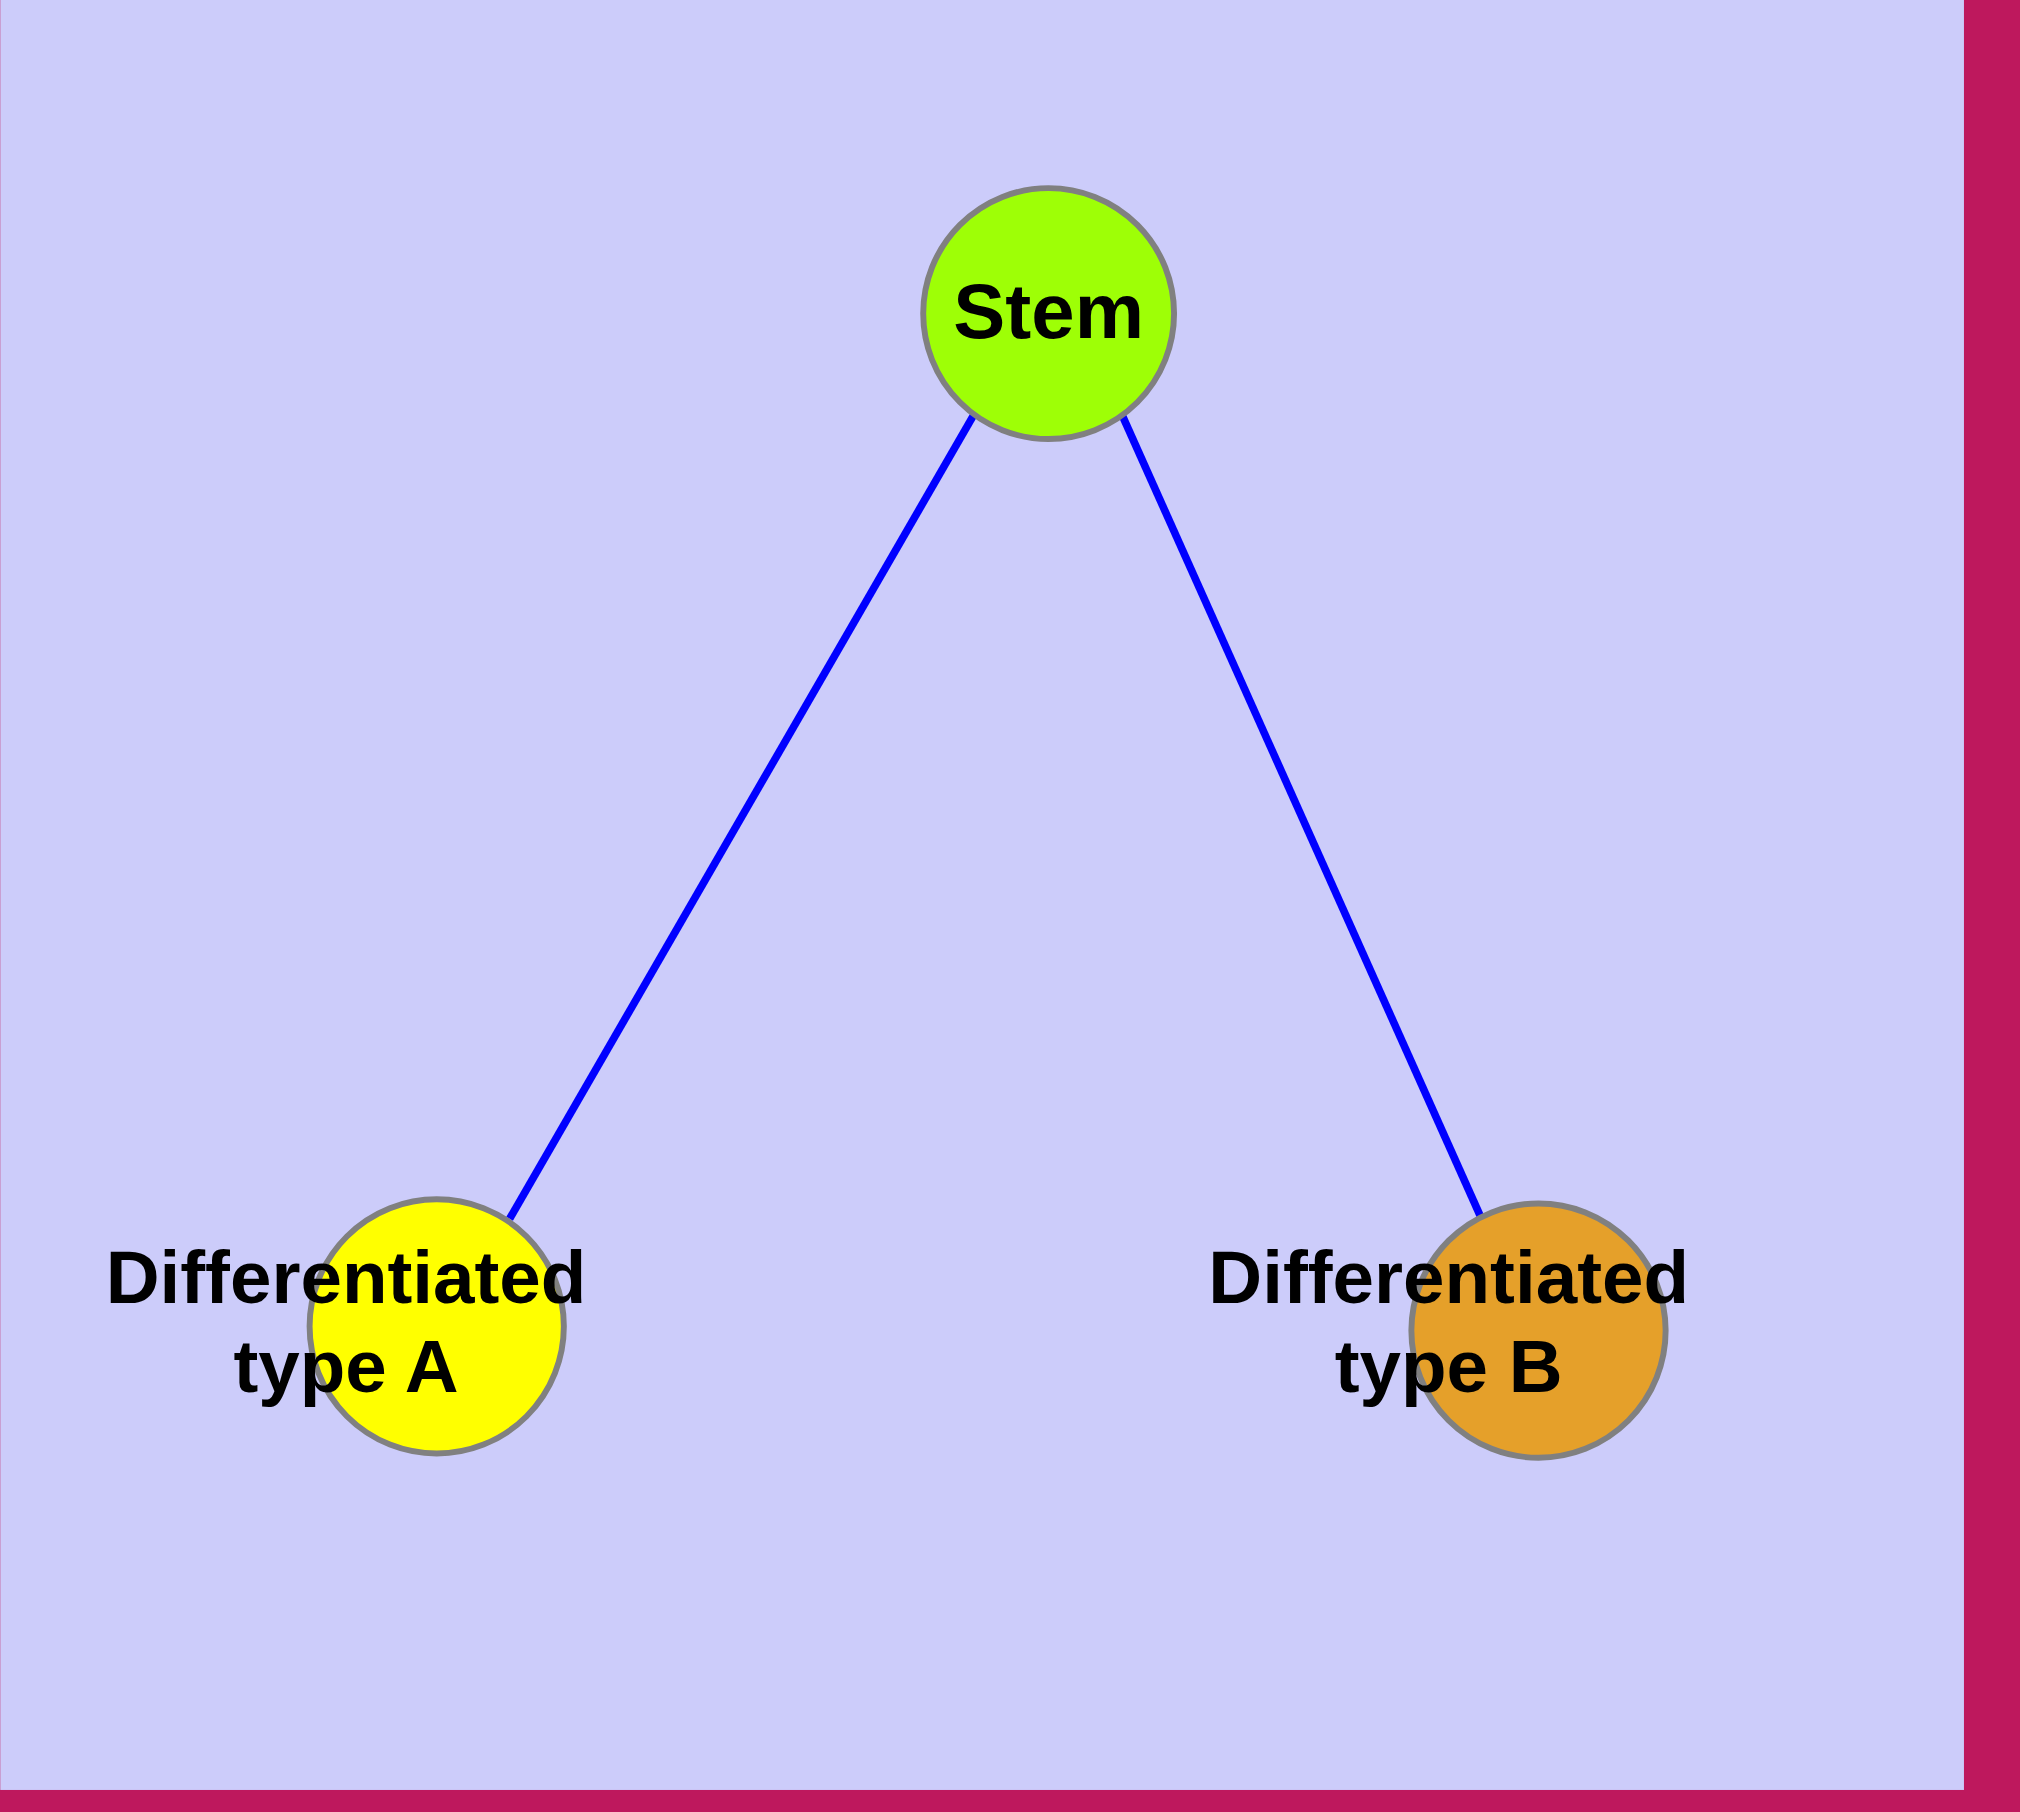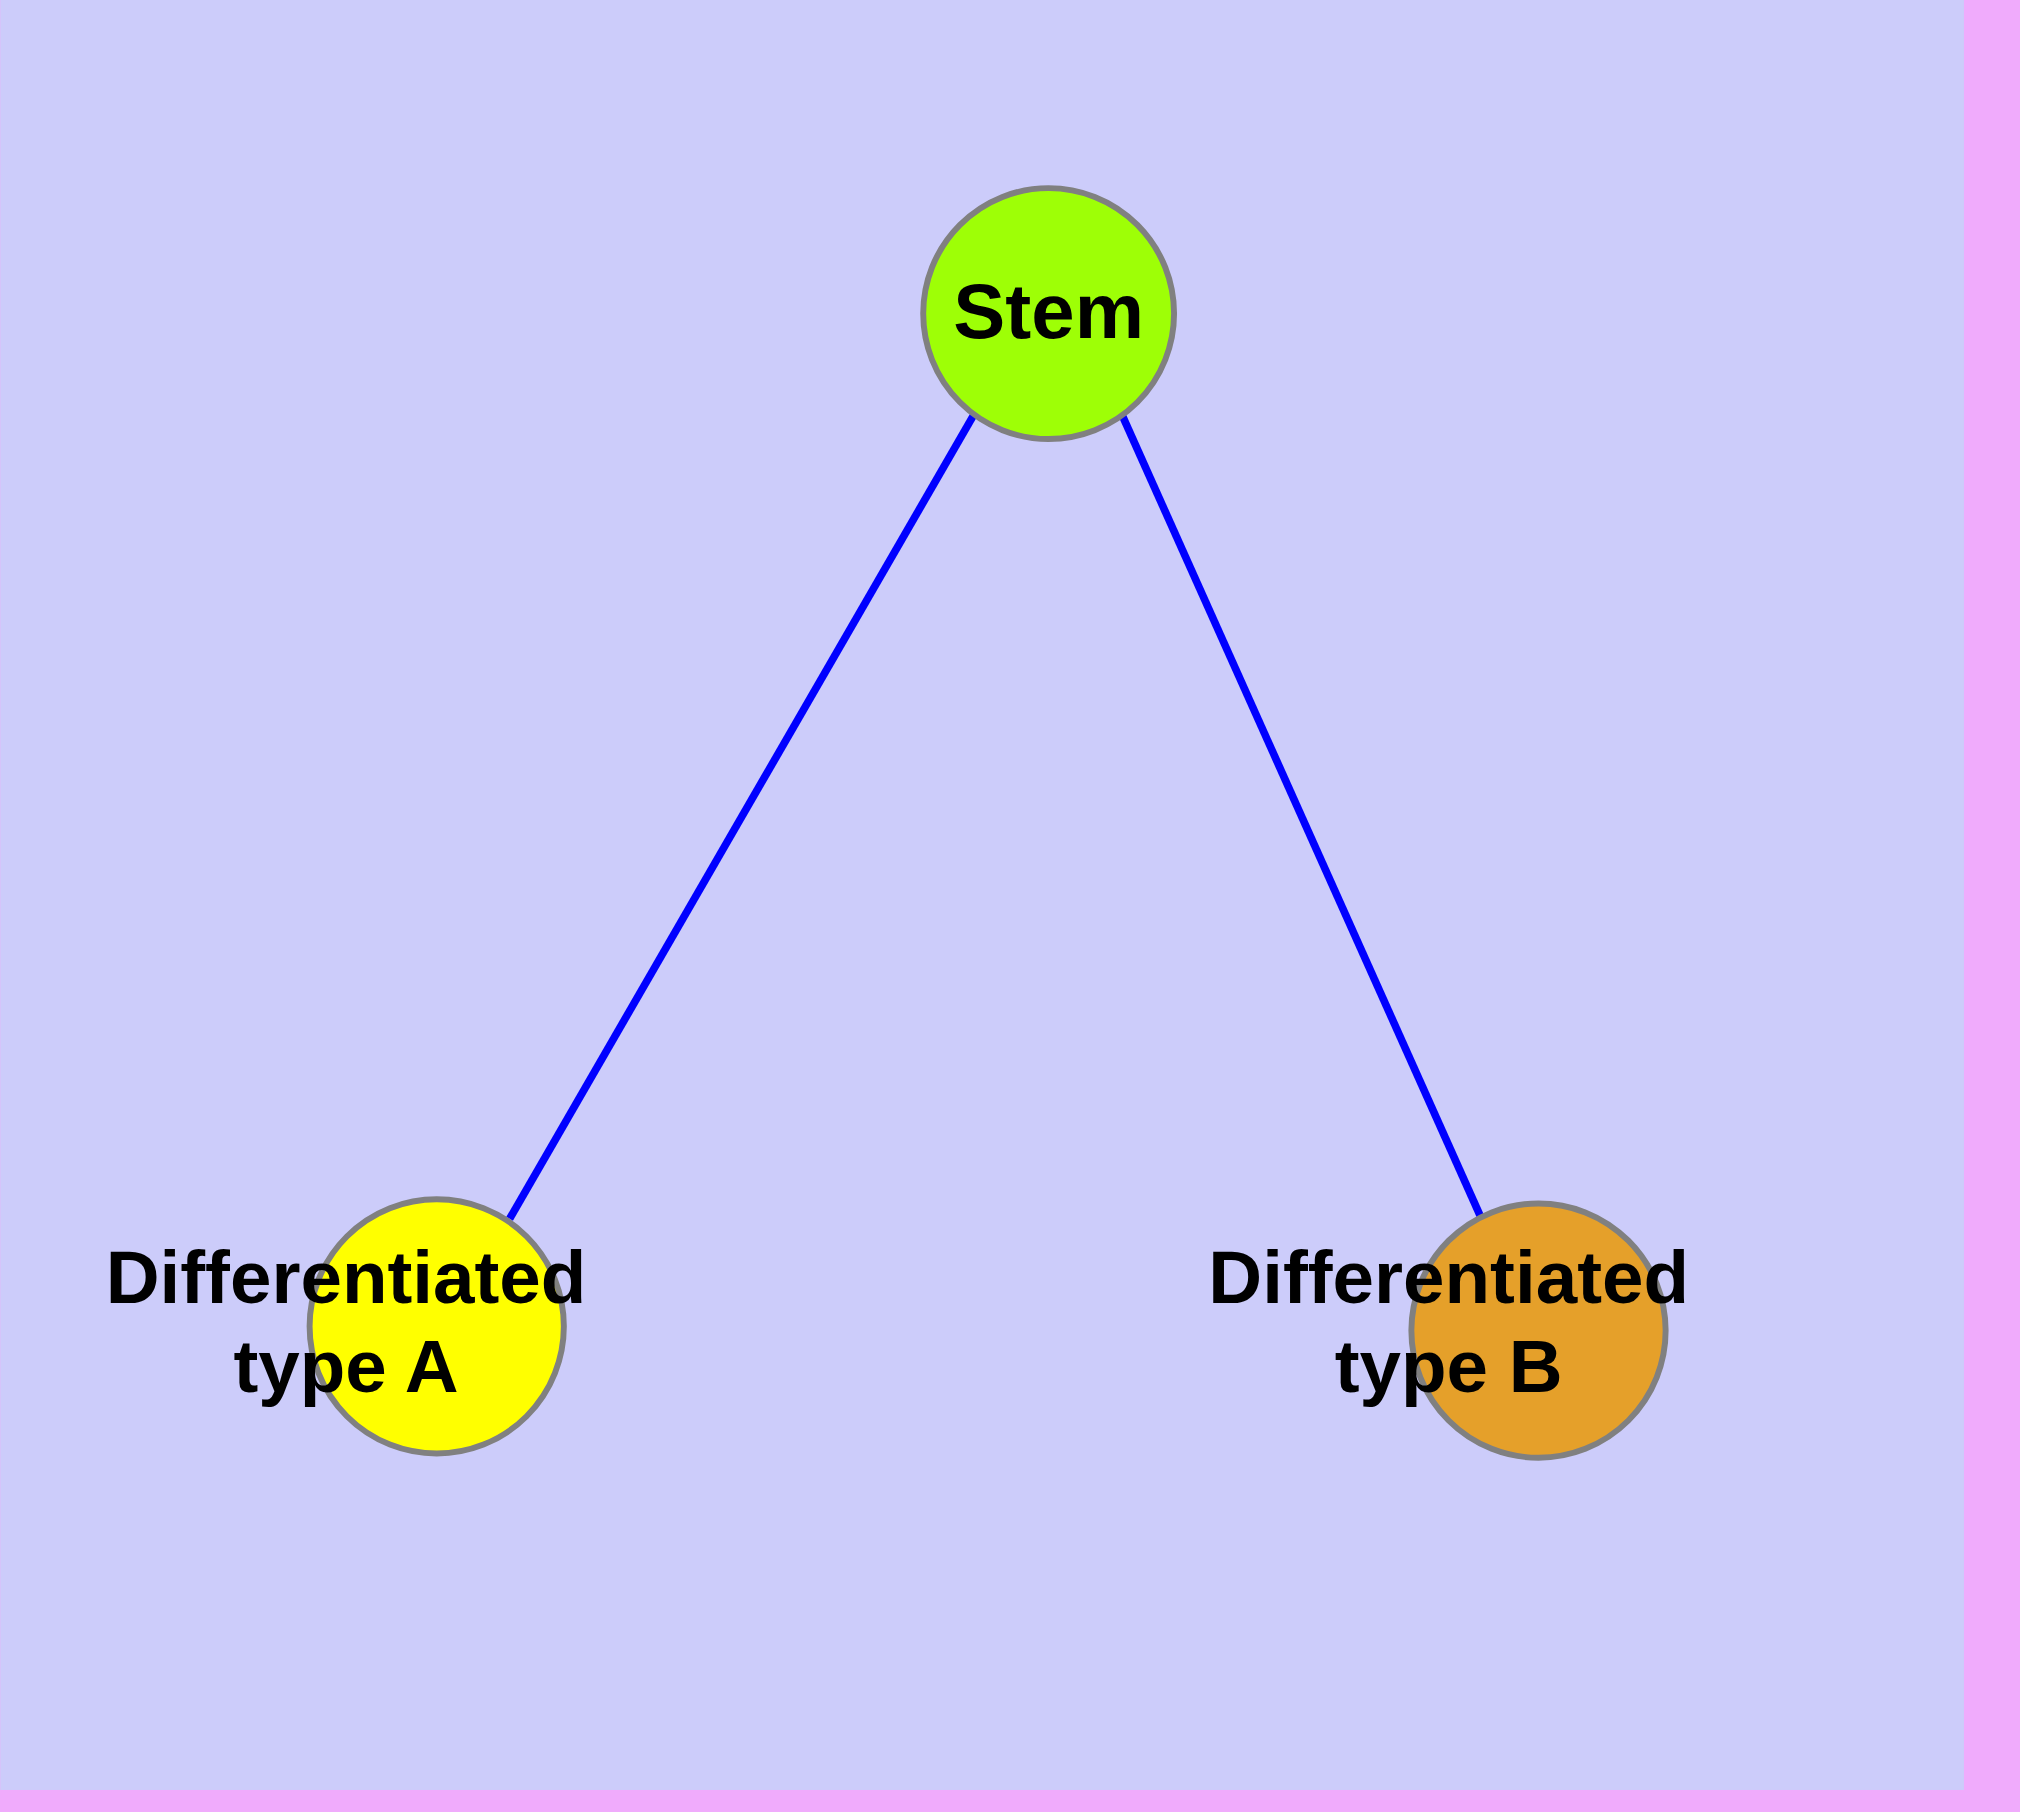--- a/index.html
+++ b/index.html
@@ -11,21 +11,21 @@
   body {
     width: 2021px;
     height: 1812px;
     overflow: hidden;
     font-family: "Liberation Sans", sans-serif;
   }
   #graph-canvas {
     position: relative;
     width: 2021px;
     height: 1812px;
-    background: #f0abfc;
+    background: #be185d;
   }
   #graph-svg {
     position: absolute;
     left: 0;
     top: 0;
     width: 2021px;
     height: 1812px;
     display: block;
   }
   .node-label,

